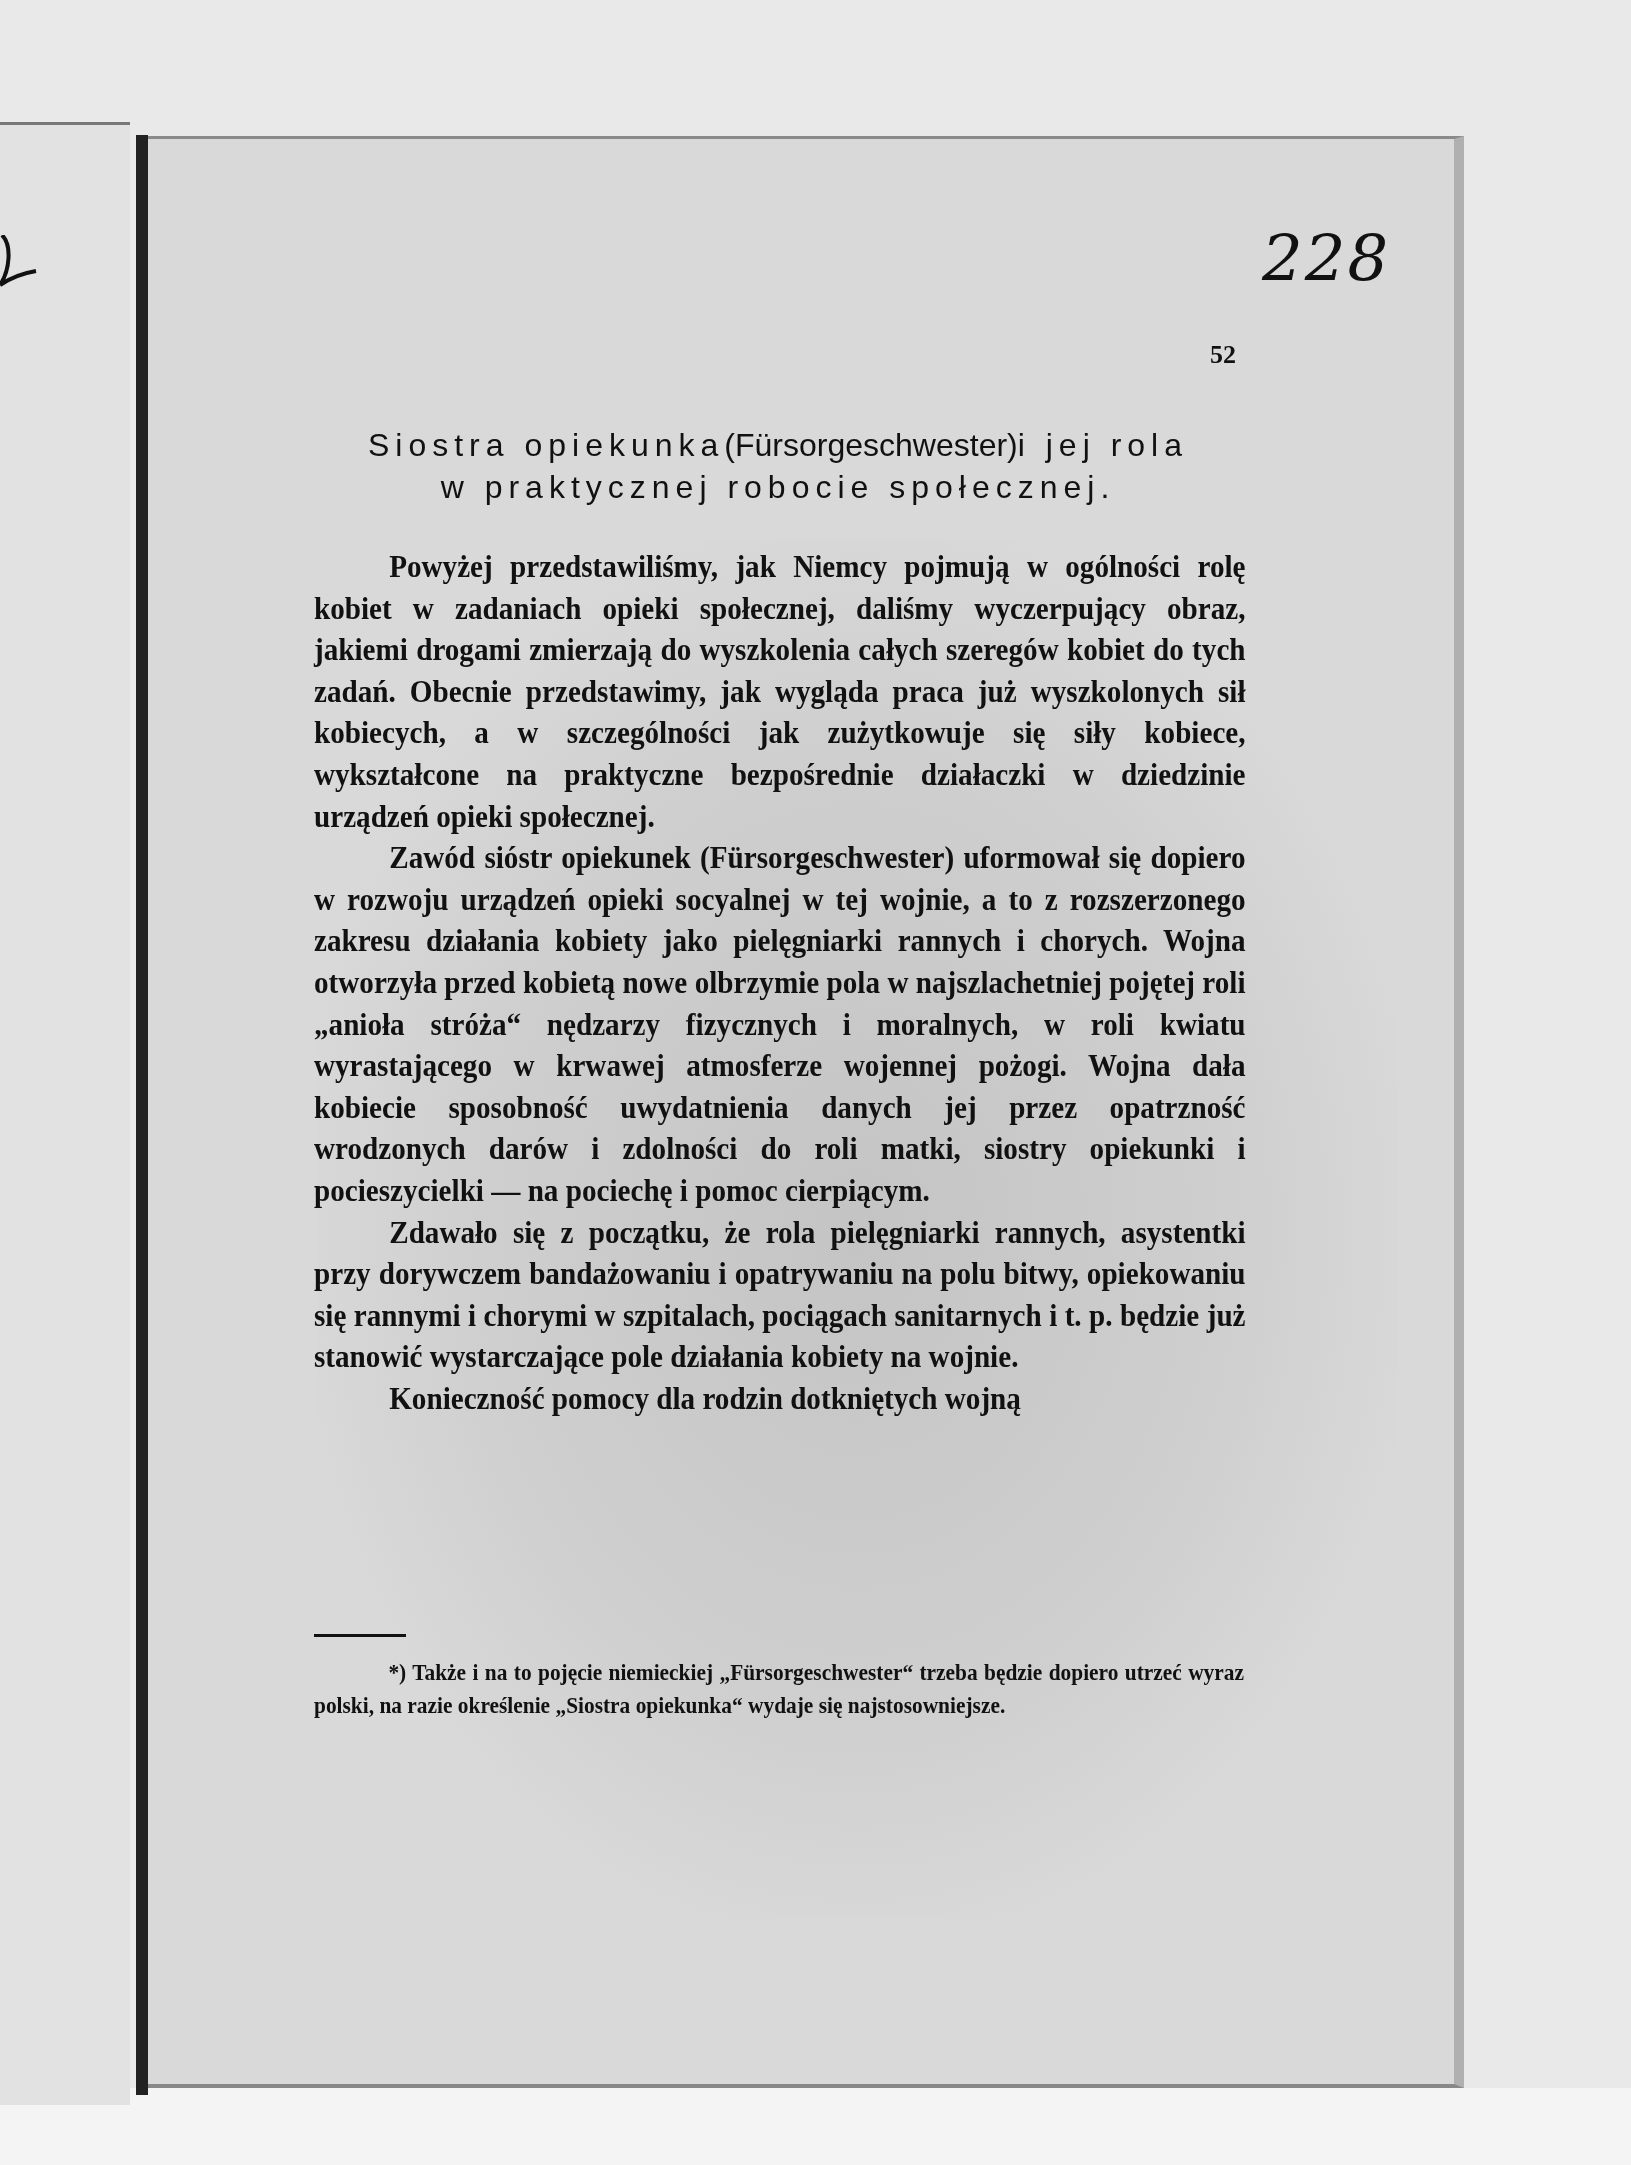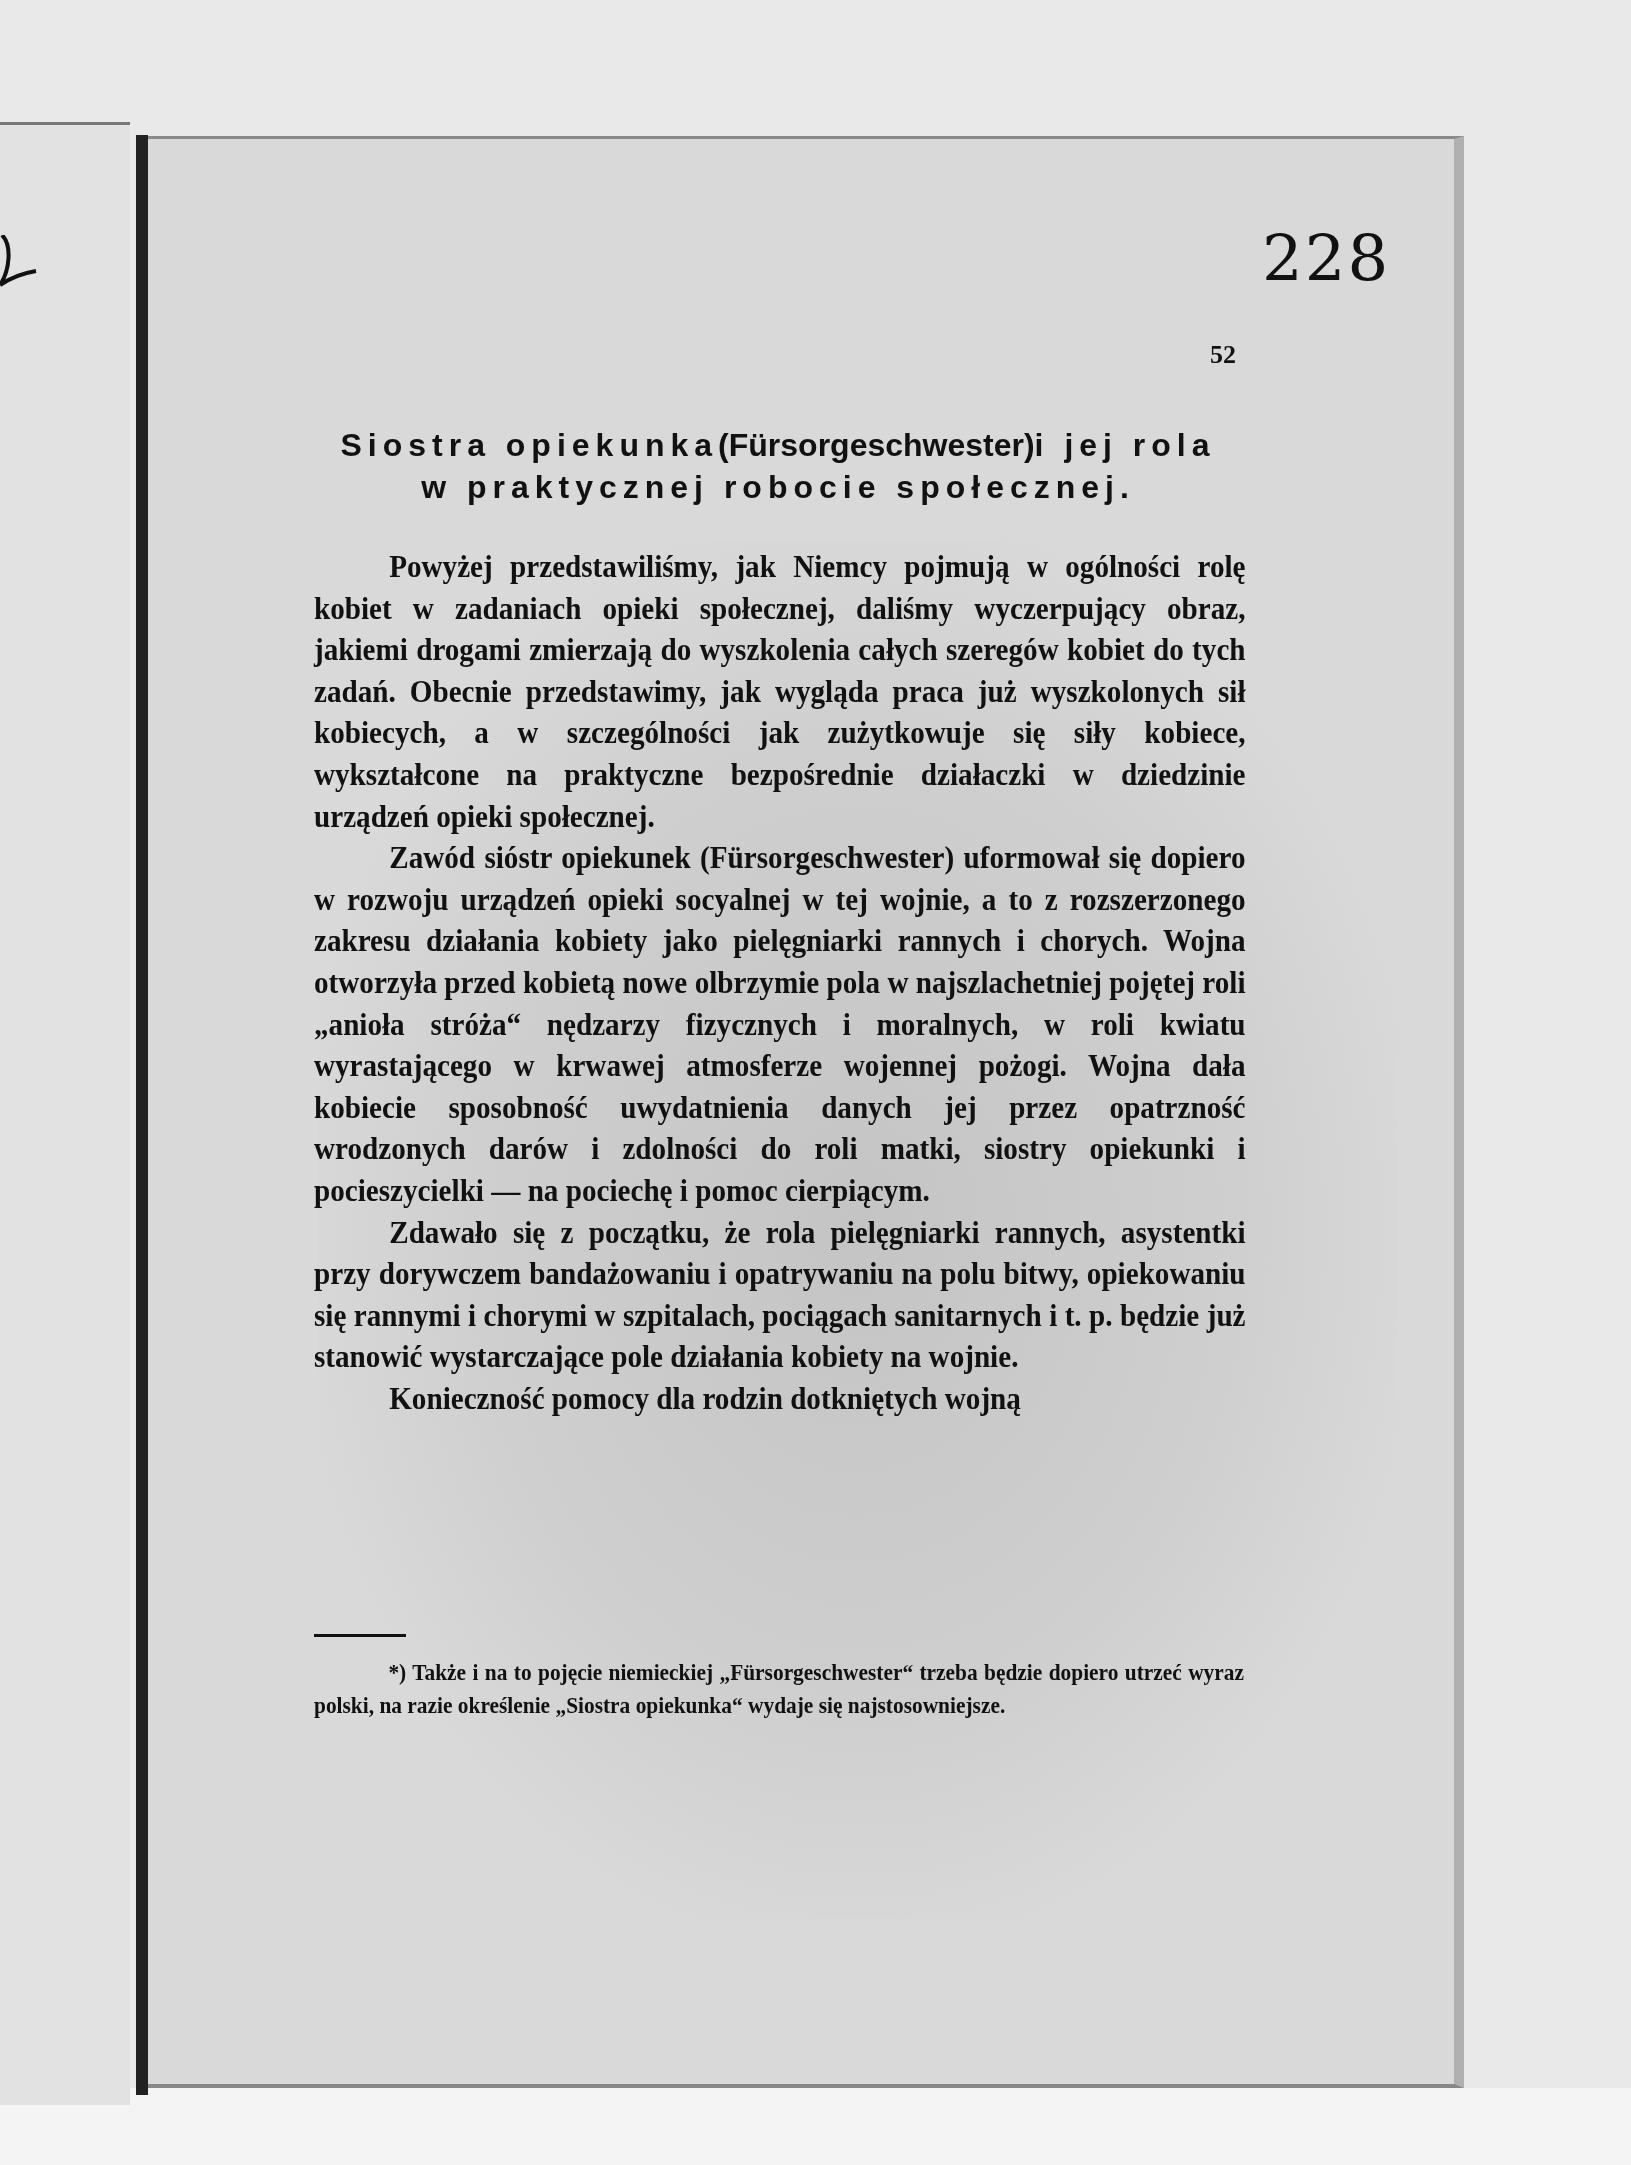--- a/index.html
+++ b/index.html
@@ -31,31 +31,31 @@
       border-right: 10px solid #b0b0b0;
       border-bottom: 4px solid #888;
       box-sizing: border-box;
     }
     .page-shade {
       position: absolute; left: 170px; top: 400px; width: 1080px; height: 1380px;
       background: radial-gradient(ellipse at center, #c4c4c4 0%, #cfcfcf 50%, rgba(217,217,217,0) 75%);
     }
     .archive-number {
       position: absolute; left: 1262px; top: 222px;
-      font-family: "DejaVu Serif", serif; 
+      font-family: "DejaVu Serif", serif; font-style: italic;
       font-size: 64px; color: #111; letter-spacing: 2px;
     }
     .page-number {
       position: absolute; left: 1210px; top: 340px;
       font-family: "Liberation Serif", serif; font-weight: bold;
       font-size: 26px; color: #111;
     }
     .title {
       position: absolute; left: 308px; top: 424px; width: 940px;
-      font-family: "Liberation Sans", sans-serif; font-weight: bold;
+      font-family: "Liberation Sans", sans-serif; font-weight: normal;
       font-size: 32px; line-height: 42px; color: #111;
       text-align: center; letter-spacing: 6px;
     }
     .title .t-de { letter-spacing: 0; }
     .body-text {
       position: absolute; left: 314px; top: 546px; width: 932px;
       font-family: "Liberation Serif", serif; font-weight: bold;
       font-size: 31px; line-height: 41.6px; color: #111;
       text-align: justify;
       transform: scaleX(0.94); transform-origin: left top;

